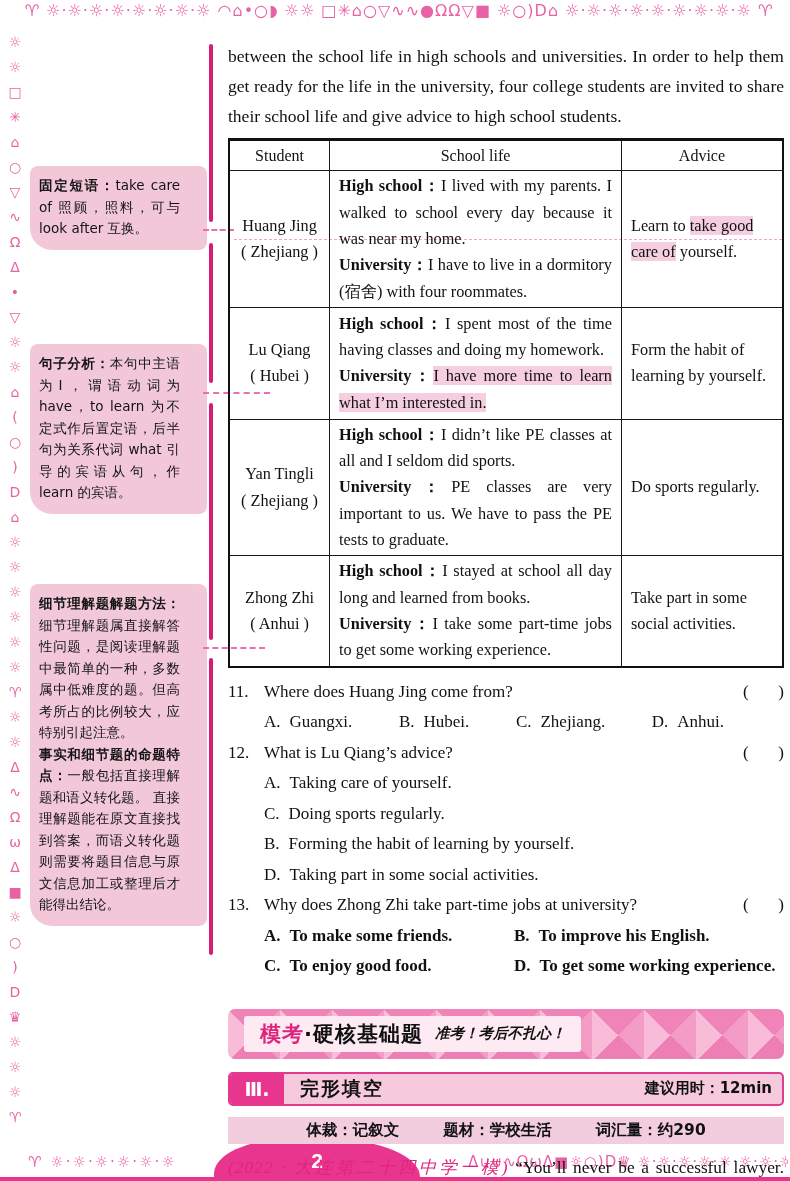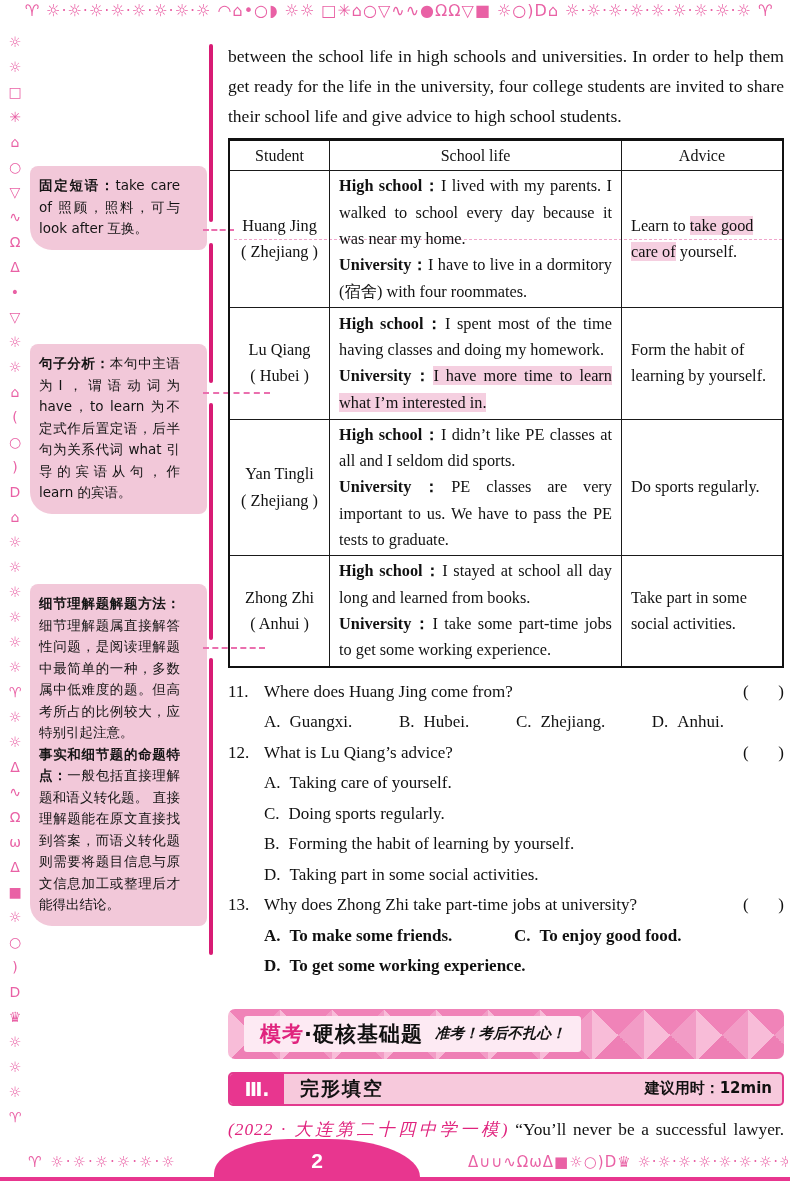--- a/index.html
+++ b/index.html
@@ -249,38 +249,44 @@
         <div class="opt"><span class="ol">D.</span><span>Taking part in some social activities.</span></div>
       </div>
 
       <div class="qline">
         <span class="qnum">13.</span>
         <span class="qtext">Why does Zhong Zhi take part-time jobs at university?</span>
         <span class="paren">(       )</span>
       </div>
       <div class="opts-grid">
         <span class="opt"><span class="ol">A.</span><span>To make some friends.</span></span>
+        <span class="opt"><span class="ol">B.</span><span>To improve his English.</span></span>
         <span class="opt"><span class="ol">C.</span><span>To enjoy good food.</span></span>
         <span class="opt"><span class="ol">D.</span><span>To get some working experience.</span></span>
       </div>
     </div>
 
     <div class="banner">
       <div class="banner-inner">
         <span class="banner-title"><span class="acc">模考</span><span>·硬核基础题</span></span>
         <span class="banner-slogan">准考！考后不扎心！</span>
       </div>
     </div>
 
     <div class="secbar">
       <div class="secbadge">Ⅲ.</div>
       <div class="sectitle">完形填空</div>
       <div class="sectime"><span>建议用时：</span><span>12min</span></div>
     </div>
 
+    <div class="metabar">
+      <span class="mi"><span>体裁：</span><span>记叙文</span></span>
+      <span class="mi"><span>题材：</span><span>学校生活</span></span>
+      <span class="mi"><span>词汇量：</span><span>约290</span></span>
+    </div>
 
     <p class="srcline">
       <span class="citation">(2022 · 大连第二十四中学一模)</span>
       <span>“You’ll never be a successful lawyer.</span>
     </p>
 
   </div>
 </div>
 
 </body></html>

